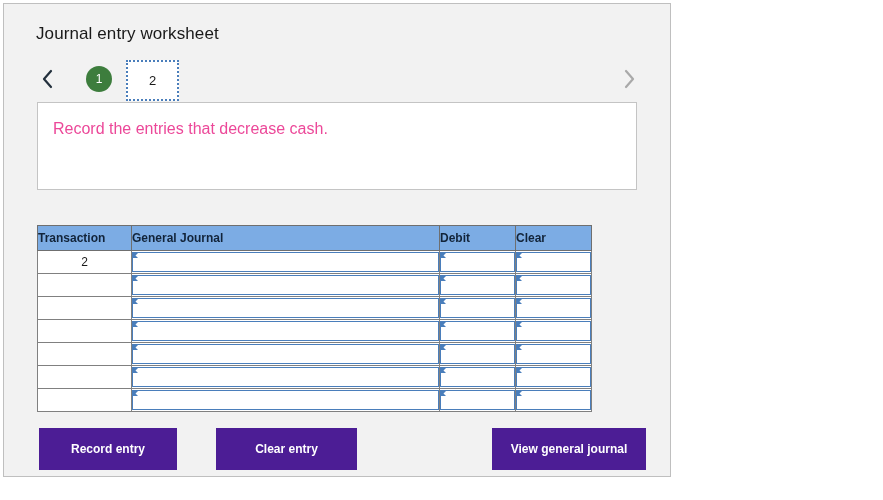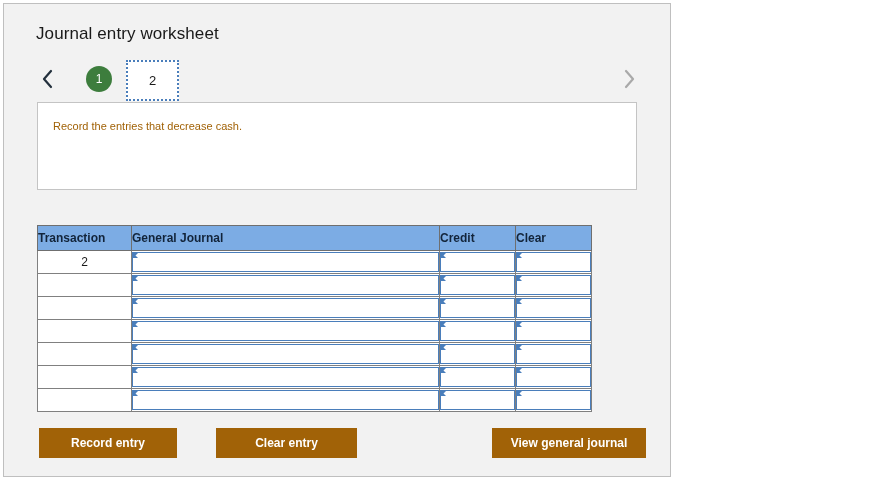--- a/index.html
+++ b/index.html
@@ -101,22 +101,22 @@
     width: 600px;
     height: 88px;
     background: #ffffff;
     border: 1px solid #c4c4c4;
     box-sizing: border-box;
   }
   #instruction-text {
     position: absolute;
     left: 15px;
     top: 17px;
-    font-size: 11px;
-    color: #a16207;
+    font-size: 16px;
+    color: #ec4899;
   }
 
   
   #note-text {
     position: absolute;
     left: 33px;
     top: 193px;
     font-size: 11px;
     color: #9e2b2b;
   }
@@ -185,22 +185,22 @@
     top: 0;
     width: 0;
     height: 0;
     border-bottom: 5px solid #4a7ebb;
     border-right: 5px solid transparent;
   }
 
   
   .action-btn {
     position: absolute;
-    height: 30px;
-    background: #a16207;
+    height: 42px;
+    background: #4c1d95;
     color: #ffffff;
     font-size: 12px;
     font-weight: bold;
     border: none;
     cursor: pointer;
     font-family: "Liberation Sans", sans-serif;
     display: flex;
     align-items: center;
     justify-content: center;
     padding: 0;
@@ -249,21 +249,21 @@
     <colgroup>
       <col class="col-transaction">
       <col class="col-journal">
       <col class="col-debit">
       <col class="col-credit">
     </colgroup>
     <thead>
       <tr>
         <th>Transaction</th>
         <th>General Journal</th>
-        <th>Credit</th>
+        <th>Debit</th>
         <th>Clear</th>
       </tr>
     </thead>
     <tbody id="journal-body">
         <tr>
           <td class="txn-cell">2</td>
           <td class="input-cell">
             <div class="field"></div>
           </td>
           <td class="input-cell">

